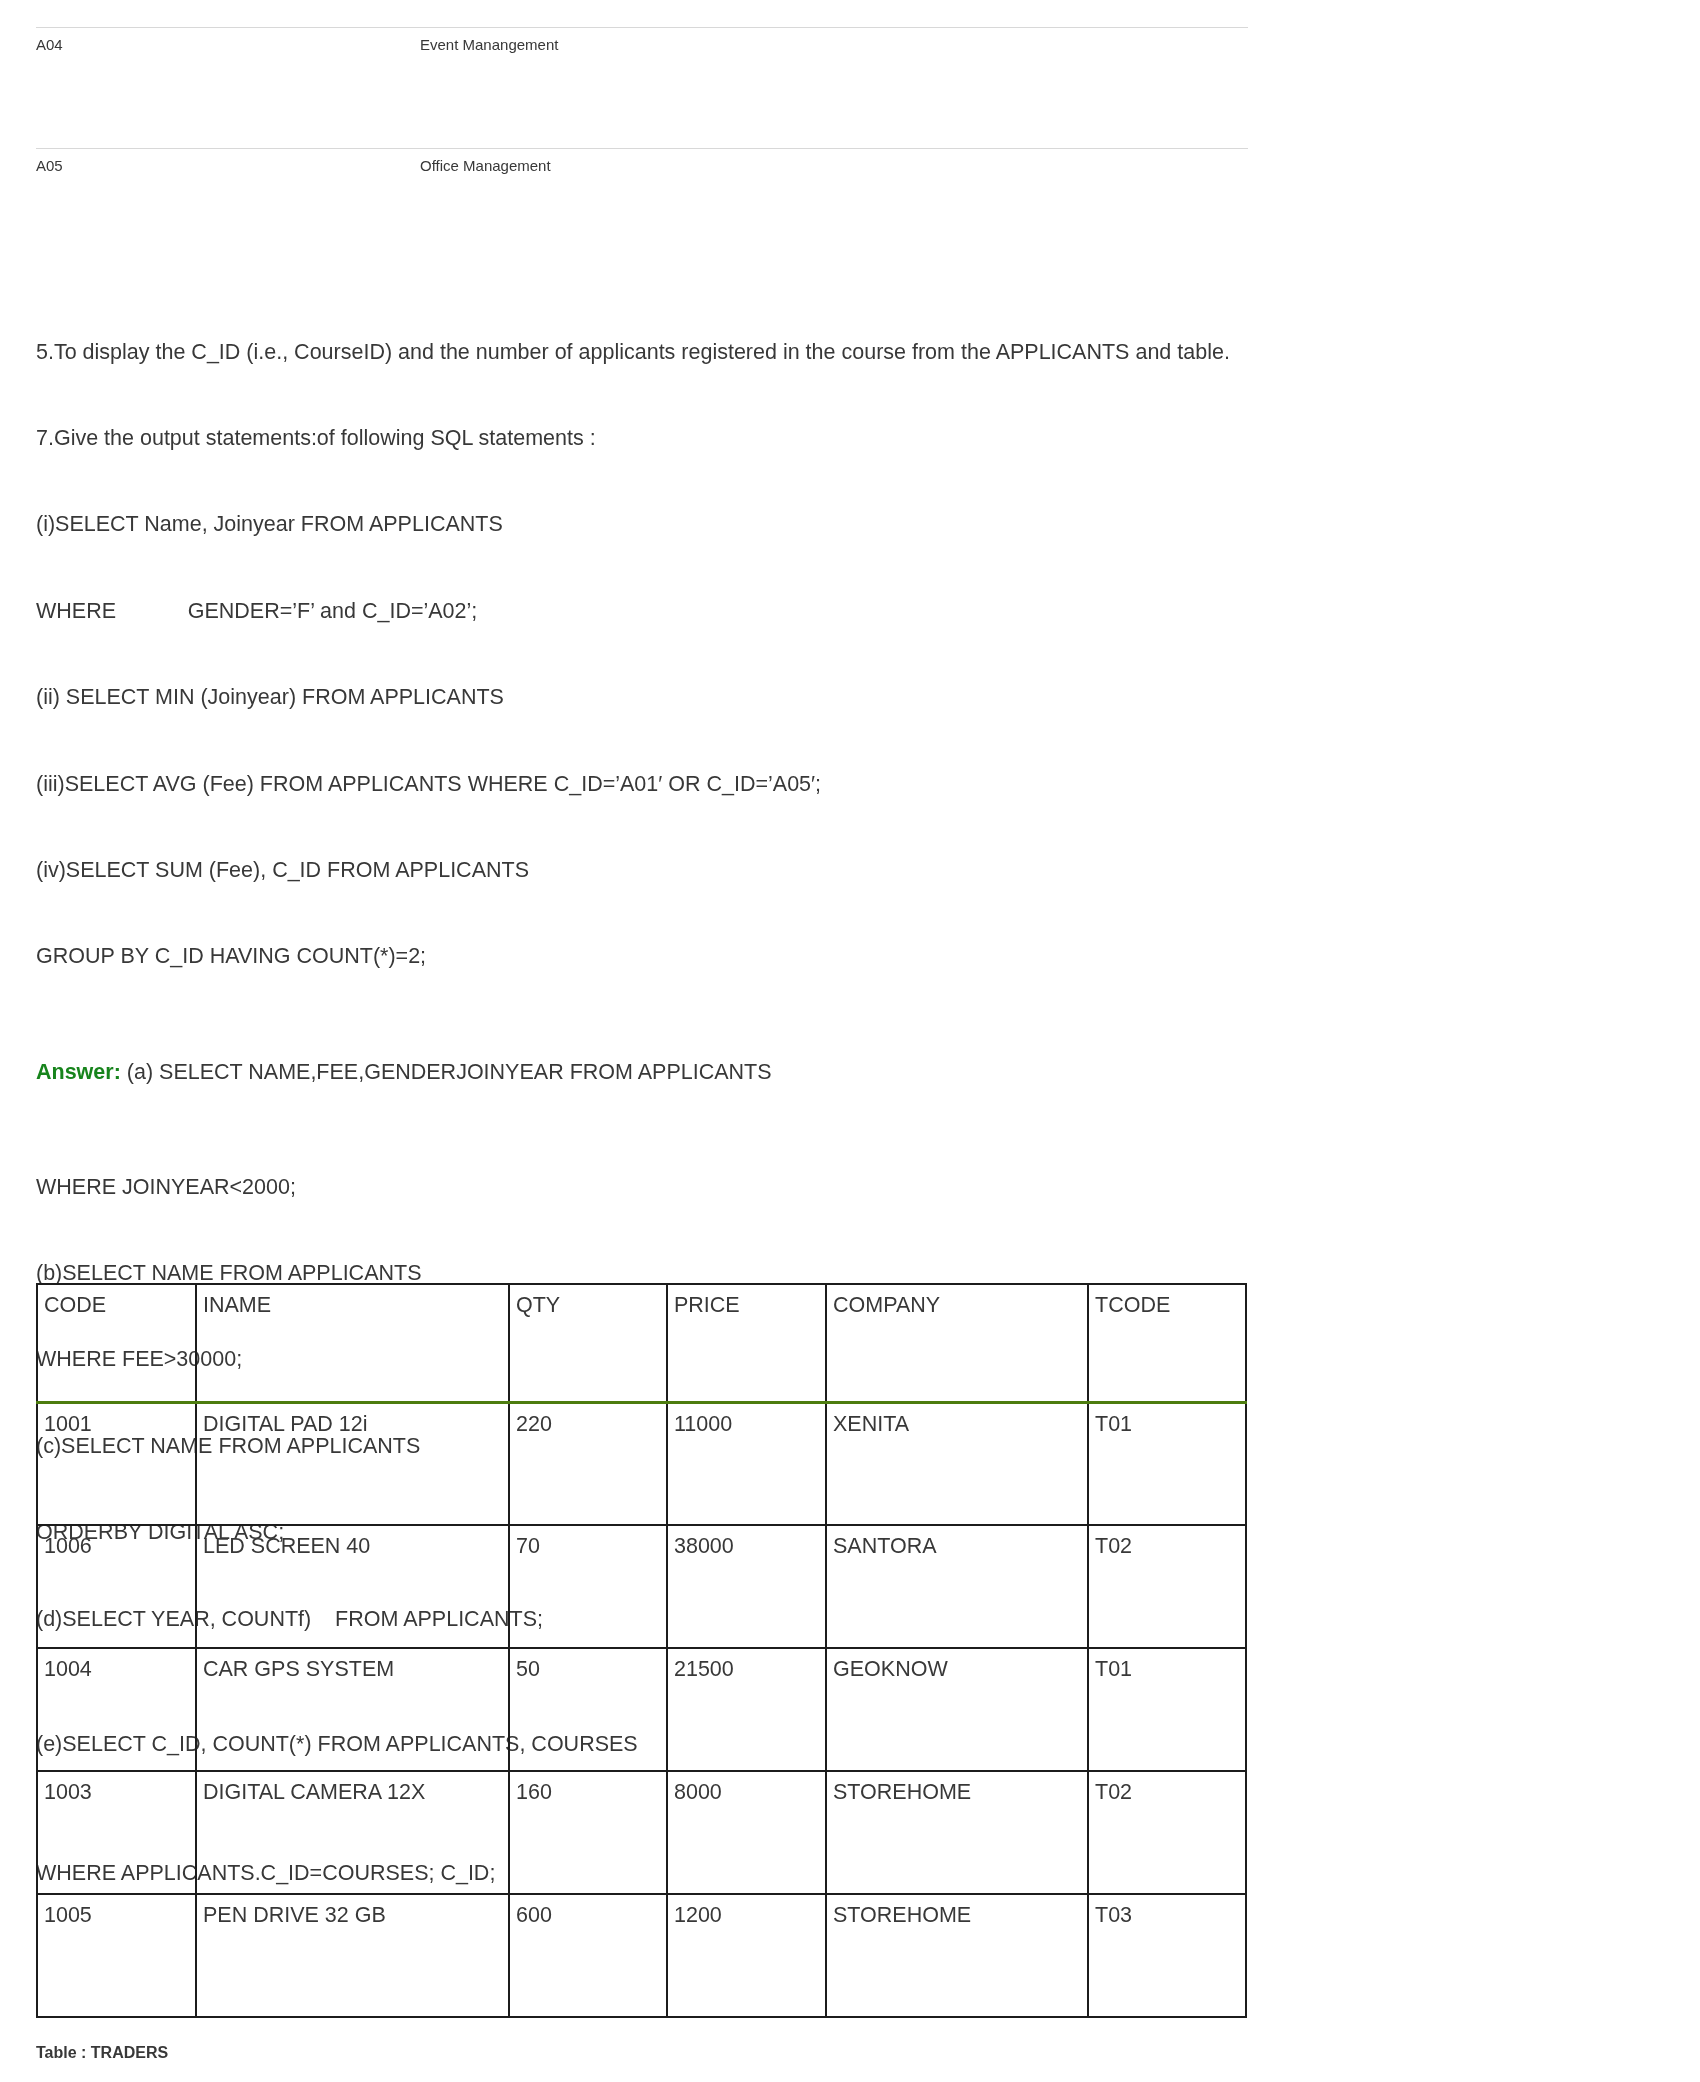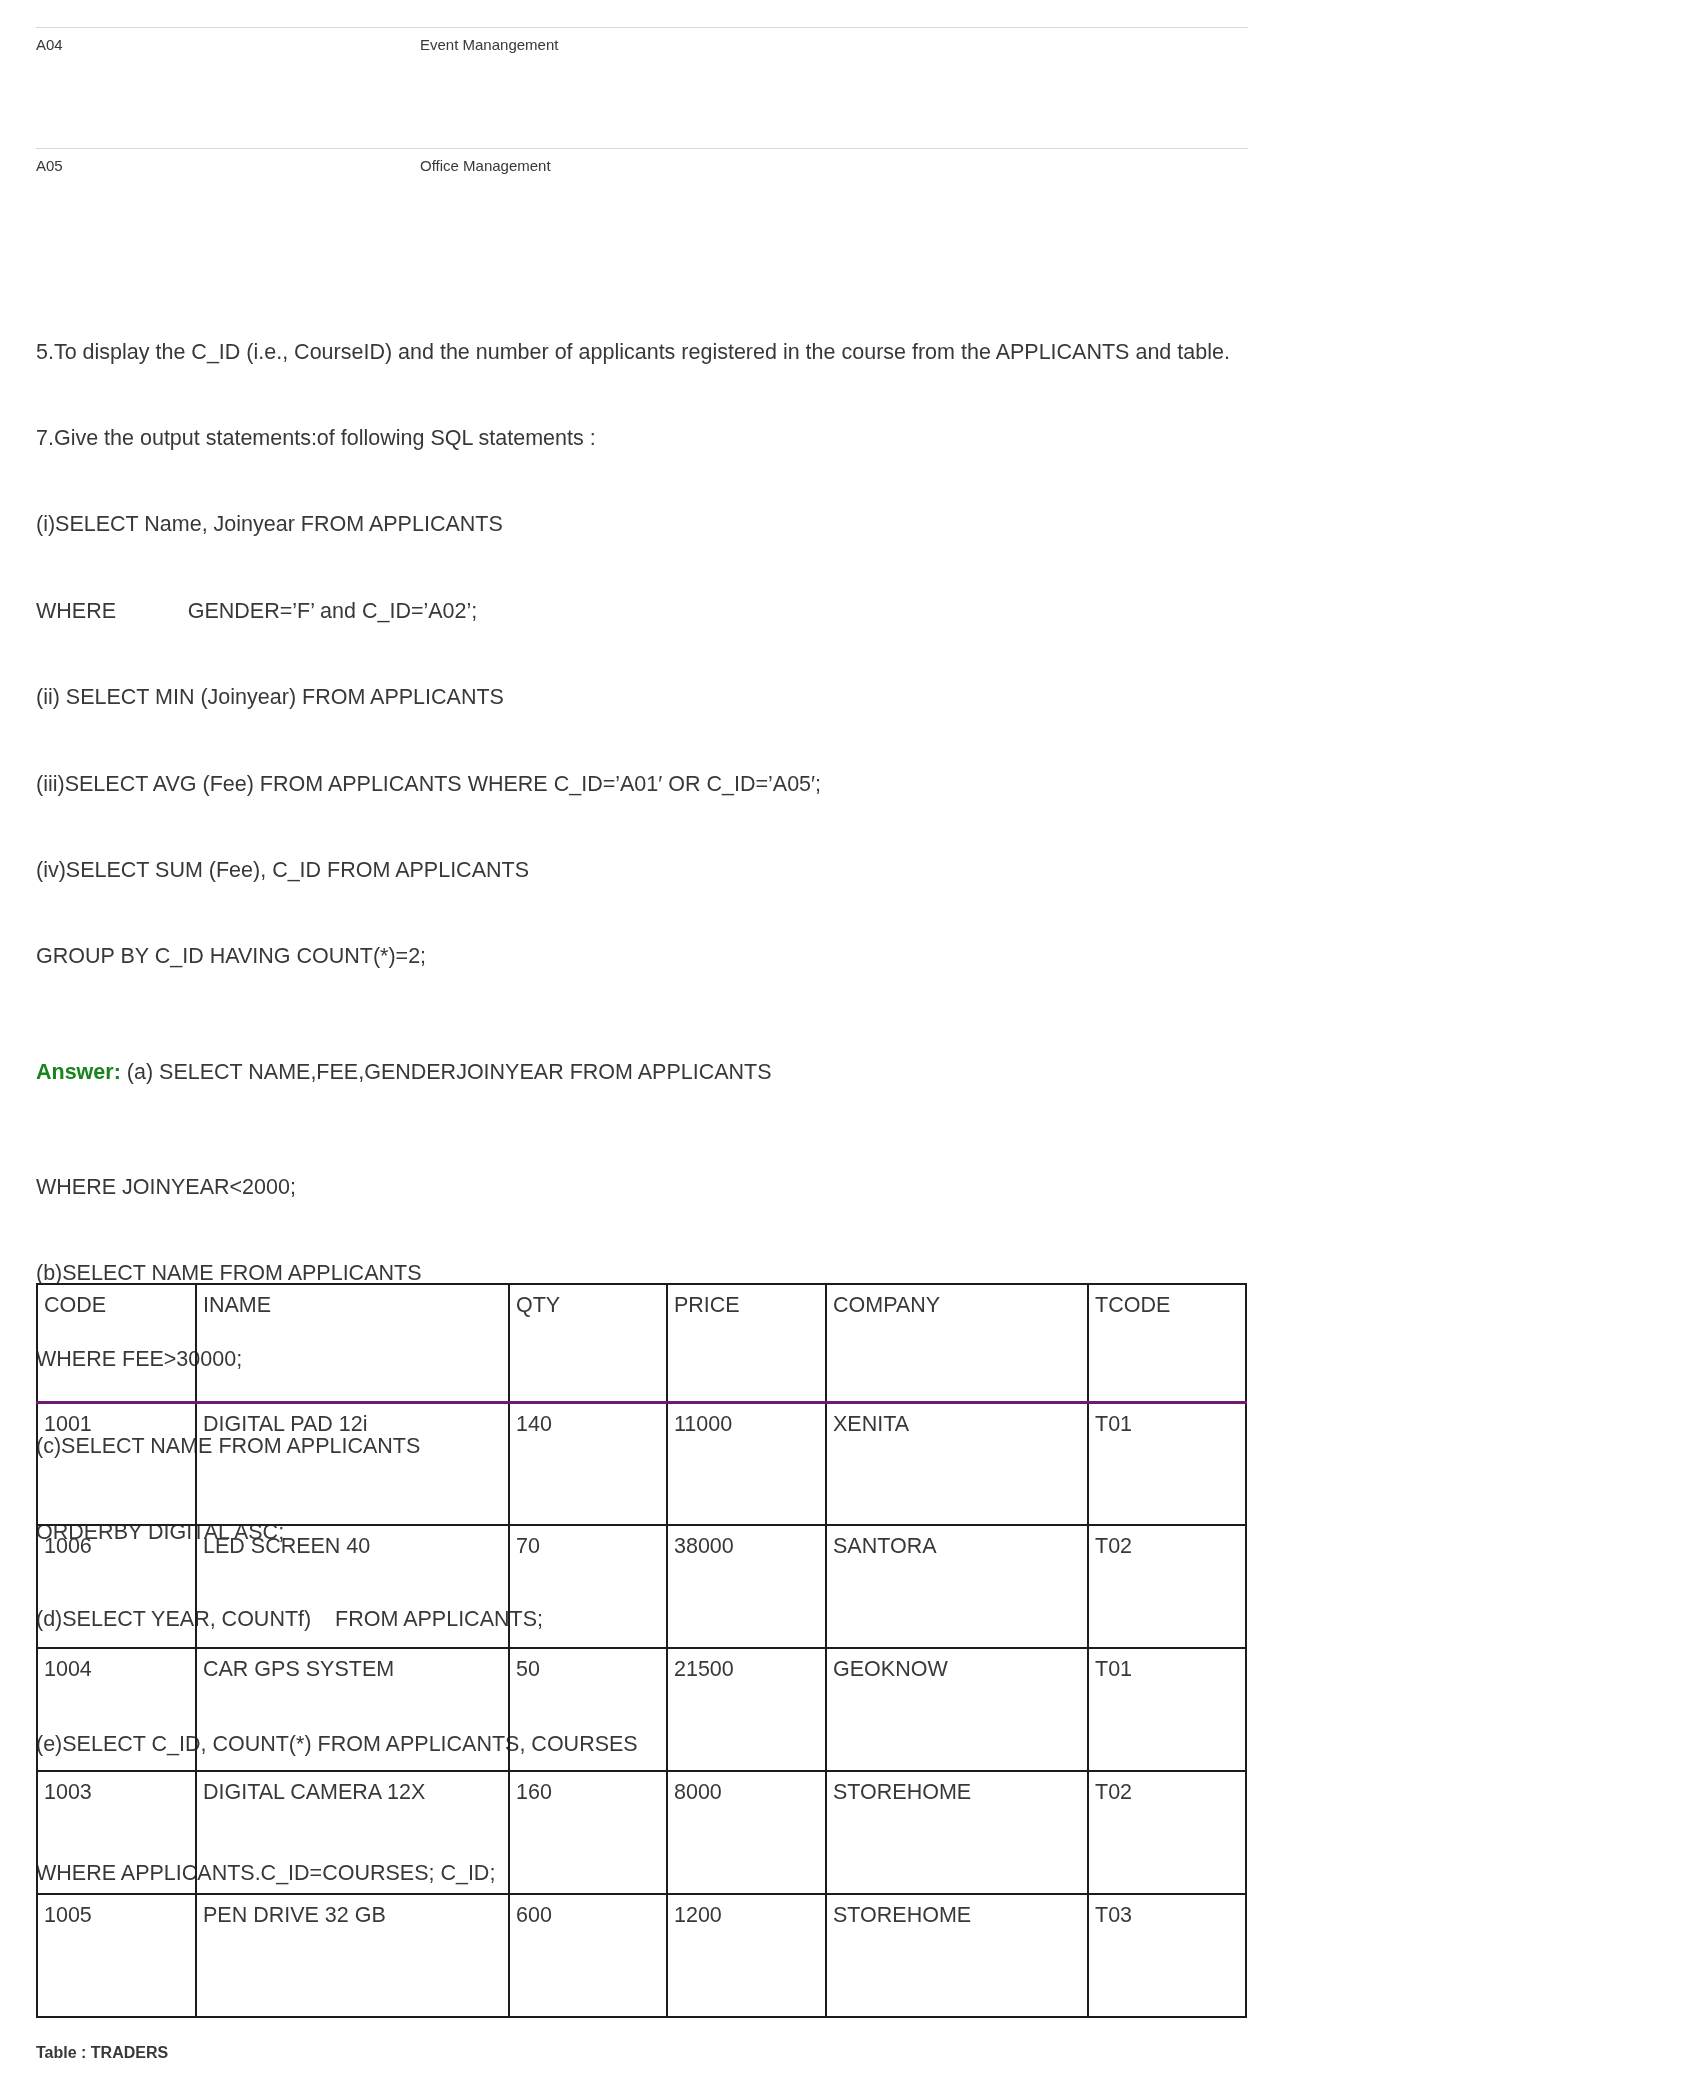--- a/index.html
+++ b/index.html
@@ -51,21 +51,21 @@
   .items th,.items td{
     border:2px solid #1c1c1c;
     vertical-align:top;
     text-align:left;
     font-weight:normal;
     padding:8px 4px 0 6px;
     overflow:hidden;
   }
   .items thead tr{height:118px;}
   .items tbody tr{height:123px;}
-  .items thead th{border-bottom:3px solid #701a75;margin-left:20px;}
+  .items thead th{border-bottom:3px solid #4d7c0f;margin-left:20px;}
   
   .traders-caption{
     position:absolute;
     left:36px;
     top:2044px;
     font-size:16px;
     font-weight:bold;
   }
 </style>
 </head>
@@ -133,21 +133,21 @@
         <th>QTY</th>
         <th>PRICE</th>
         <th>COMPANY</th>
         <th>TCODE</th>
       </tr>
     </thead>
     <tbody>
       <tr>
         <td>1001</td>
         <td>DIGITAL PAD 12i</td>
-        <td>140</td>
+        <td>220</td>
         <td>11000</td>
         <td>XENITA</td>
         <td>T01</td>
       </tr>
       <tr>
         <td>1006</td>
         <td>LED SCREEN 40</td>
         <td>70</td>
         <td>38000</td>
         <td>SANTORA</td>

